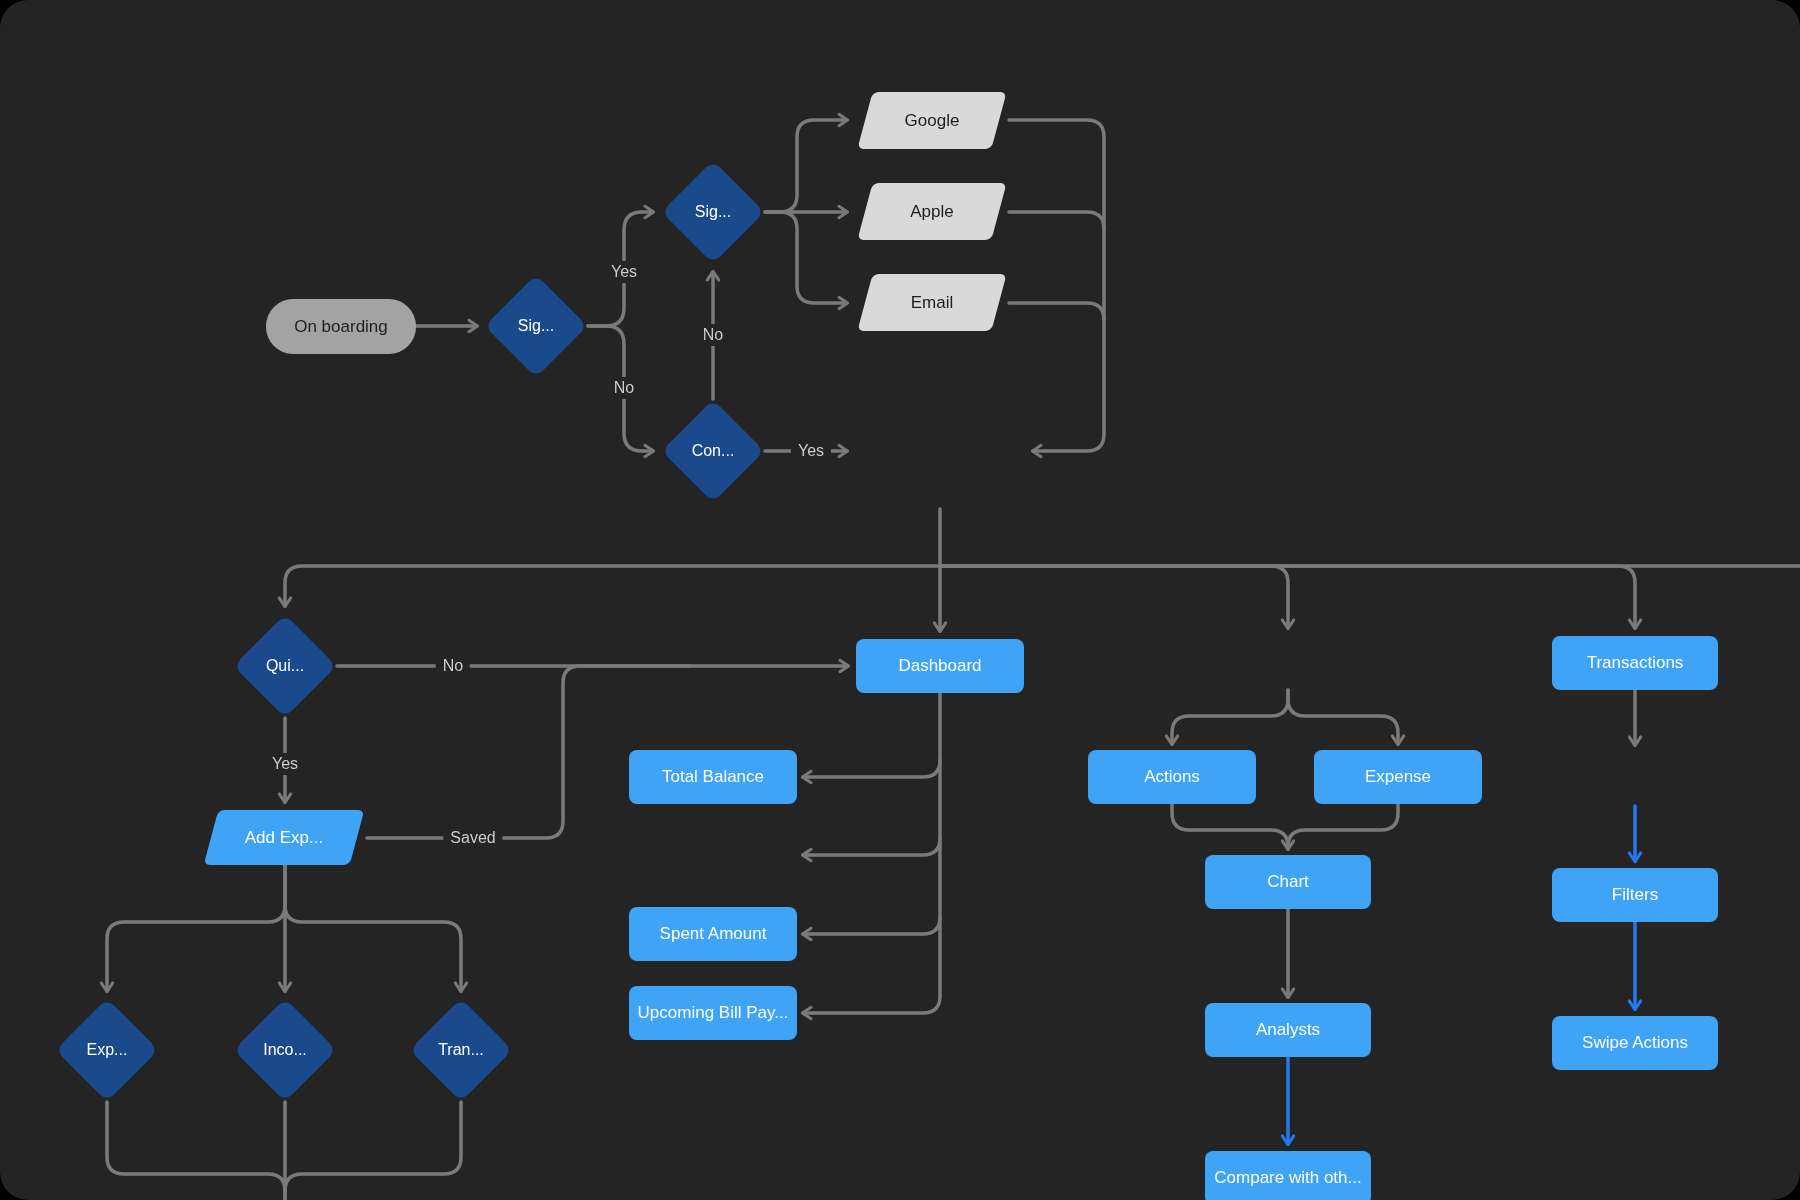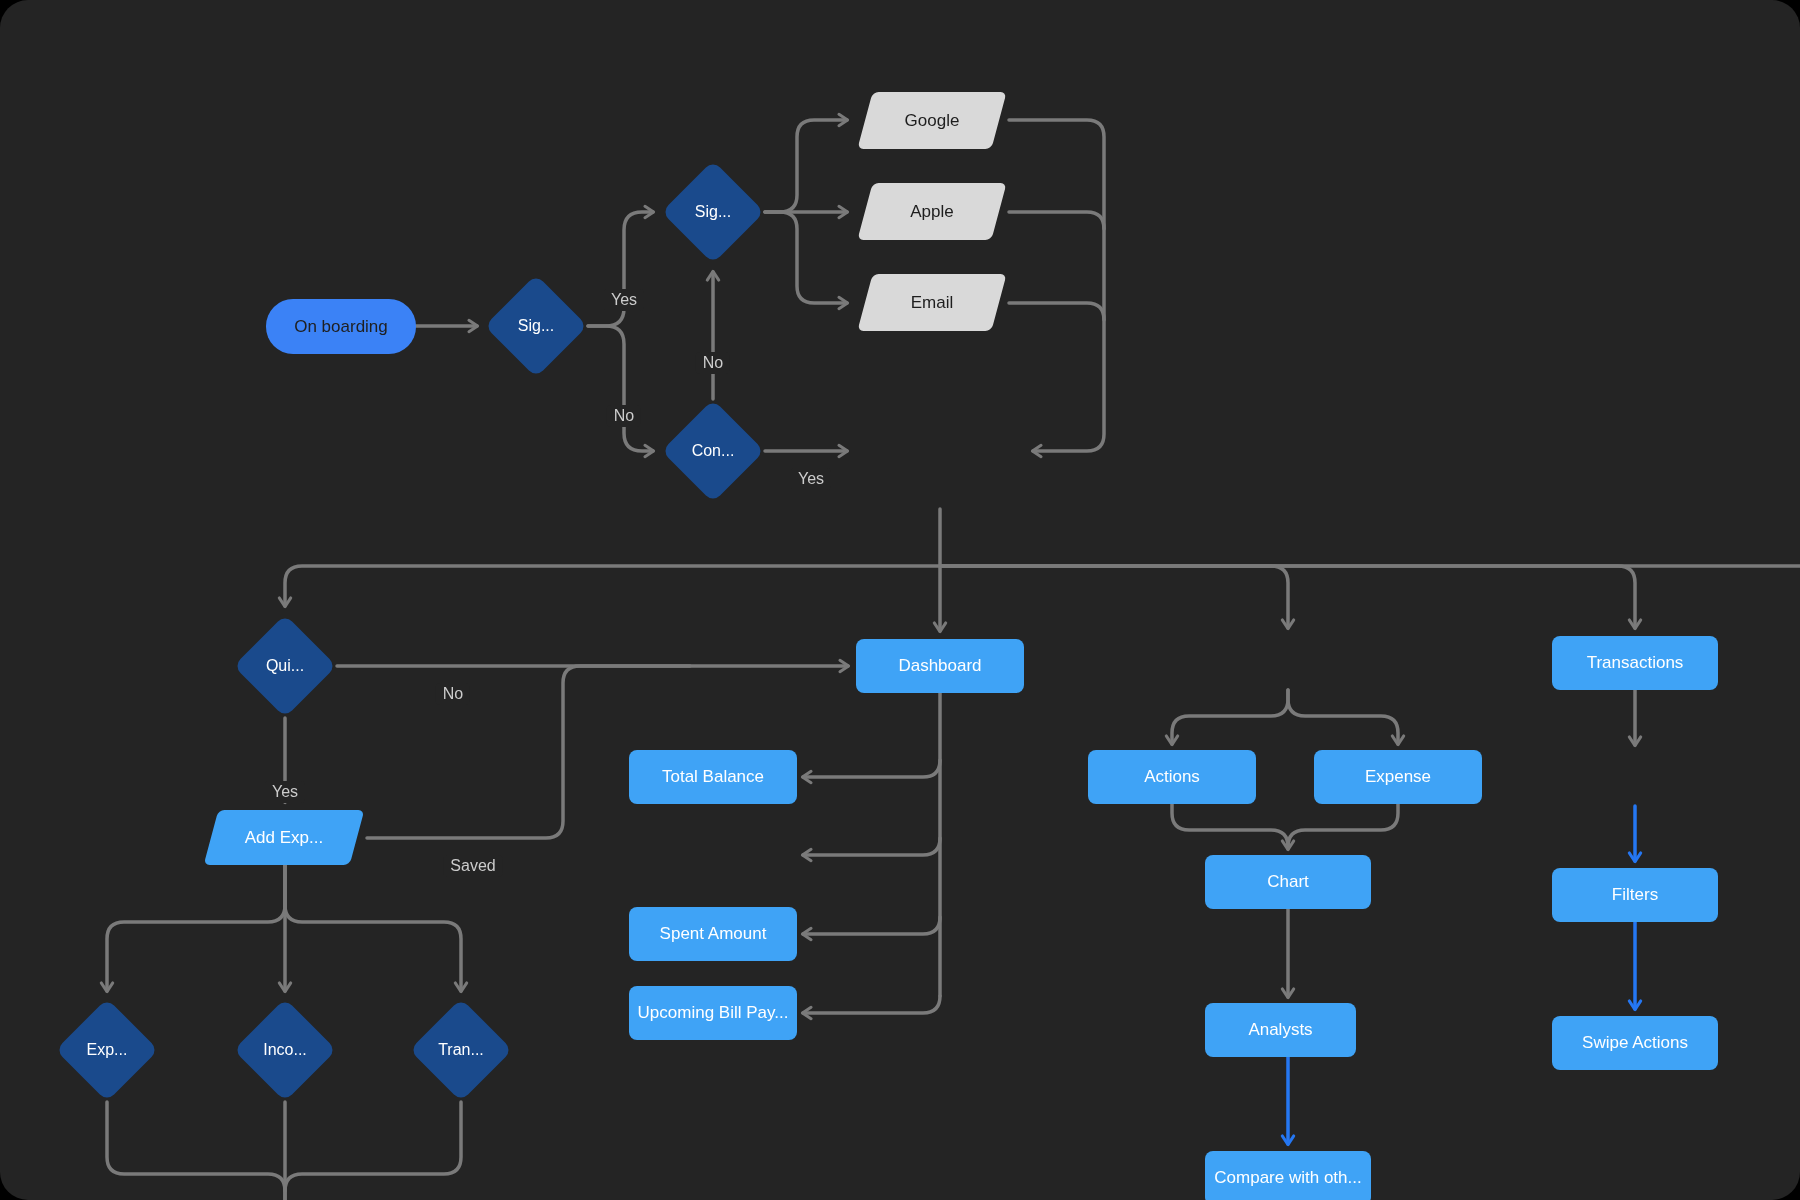--- a/index.html
+++ b/index.html
@@ -20,21 +20,21 @@
   svg.edges{position:absolute;left:0;top:0;}
   .e{fill:none;stroke:var(--edge-gray);stroke-width:3.5;stroke-linecap:round;stroke-linejoin:round;}
   .eb{stroke:var(--edge-blue);}
   .node-rect{
     position:absolute;display:flex;align-items:center;justify-content:center;
     background:var(--node-blue);color:#fff;border-radius:8px;font-size:17px;
     text-align:center;line-height:1.15;padding:0 26px;white-space:nowrap;overflow:hidden;
   }
   .node-pill{
     position:absolute;display:flex;align-items:center;justify-content:center;
-    background:#3b82f6;color:#1f1f1f;border-radius:27px;font-size:17px;white-space:nowrap;
+    background:#a3a3a3;color:#1f1f1f;border-radius:27px;font-size:17px;white-space:nowrap;
   }
   .node-home{
     position:absolute;display:flex;align-items:center;justify-content:center;
     background:var(--node-blue);color:#fff;border-radius:36px;font-size:17px;white-space:nowrap;
   }
   .diamond{position:absolute;width:104px;height:104px;}
   .diamond-shape{
     position:absolute;left:50%;top:50%;width:73px;height:73px;
     transform:translate(-50%,-50%) rotate(45deg);border-radius:10px;background:var(--node-navy);
   }
@@ -47,21 +47,21 @@
   .para-gray .para-shape{background:var(--node-gray);}
   .para-blue .para-shape{background:var(--node-blue);}
   .para-label{
     position:absolute;inset:0;display:flex;align-items:center;justify-content:center;
     font-size:17px;white-space:nowrap;
   }
   .para-gray .para-label{color:#1e1e1e;}
   .para-blue .para-label{color:#fff;}
   .edge-label{
     position:absolute;transform:translate(-50%,-50%);background:var(--canvas-bg);
-    color:var(--label-text);font-size:16px;padding:2px 7px;border-radius:4px;white-space:nowrap;margin-top:28px;
+    color:var(--label-text);font-size:16px;padding:2px 7px;border-radius:4px;white-space:nowrap;
   }
 </style>
 </head>
 <body>
 
 <div class="canvas">
 
   <svg class="edges" width="1800" height="1200" viewBox="0 0 1800 1200">
     <defs>
       <marker id="m-gray" viewBox="0 0 14 14" refX="10" refY="7" markerWidth="4.6" markerHeight="4.6" orient="auto-start-reverse">
@@ -188,21 +188,21 @@
   <div class="node-rect" style="left:629px;top:907px;width:168px;height:54px">Spent Amount</div>
 
   <div class="node-rect" style="left:629px;top:986px;width:168px;height:54px">Upcoming Bill Pay...</div>
 
   <div class="node-rect" style="left:1088px;top:750px;width:168px;height:54px">Actions</div>
 
   <div class="node-rect" style="left:1314px;top:750px;width:168px;height:54px">Expense</div>
 
   <div class="node-rect" style="left:1205px;top:855px;width:166px;height:54px">Chart</div>
 
-  <div class="node-rect" style="left:1205px;top:1003px;width:151px;height:54px">Analysts</div>
+  <div class="node-rect" style="left:1205px;top:1003px;width:166px;height:54px">Analysts</div>
 
   <div class="node-rect" style="left:1205px;top:1151px;width:166px;height:54px">Compare with oth...</div>
 
 
   <div class="node-rect" style="left:1552px;top:868px;width:166px;height:54px">Filters</div>
 
   <div class="node-rect" style="left:1552px;top:1016px;width:166px;height:54px">Swipe Actions</div>
 
   <div class="diamond" style="left:55px;top:998px">
     <div class="diamond-shape"></div>

